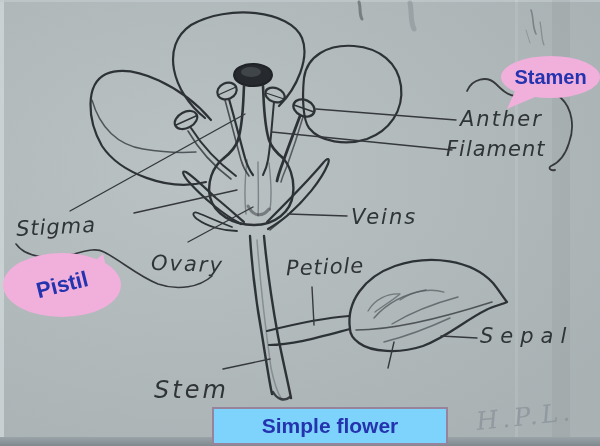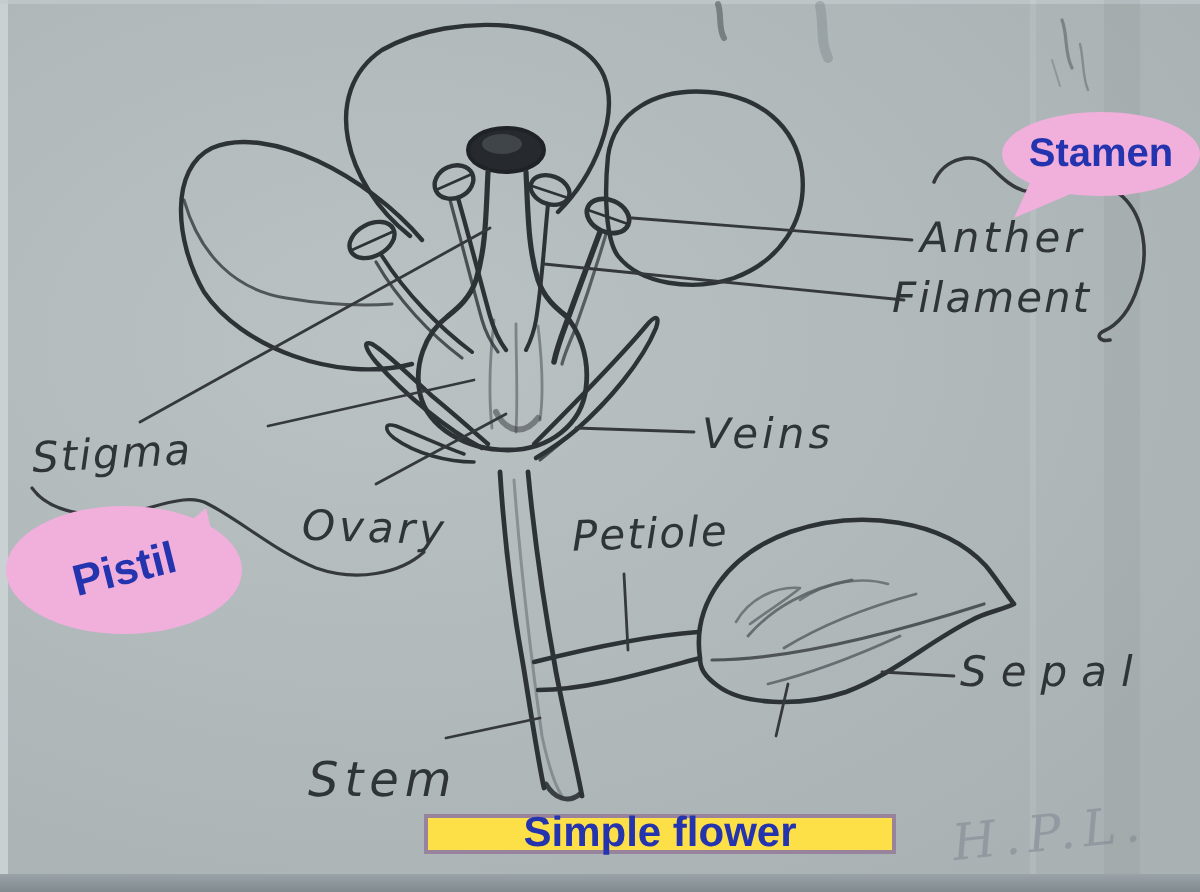--- a/index.html
+++ b/index.html
@@ -49,22 +49,22 @@
     position:absolute;z-index:3;border-radius:50%;
     background:#f1afdc;display:flex;align-items:center;justify-content:center;
     color:#2433ae;font-weight:bold;
   }
   .bubble.stamen{left:501px;top:56px;width:99px;height:42px;font-size:20px;}
   .bubble.pistil{left:3px;top:253px;width:118px;height:64px;font-size:22px;}
   .bubble.pistil .rot{transform:rotate(-14deg);display:inline-block;}
   .tail{position:absolute;z-index:3;}
 
   .caption-box{
-    position:absolute;left:212px;top:407px;width:236px;height:20px;z-index:3;
-    background:#fde047;border:2px solid #97839c;box-sizing:border-box;
+    position:absolute;left:212px;top:407px;width:236px;height:38px;z-index:3;
+    background:#7dd3fc;border:2px solid #97839c;box-sizing:border-box;
     display:flex;align-items:center;justify-content:center;
     color:#2433ae;font-weight:bold;font-size:21px;
   }
 </style>
 </head>
 <body>
 
 <div id="stage">
   <div class="paper-vignette"></div>
   <div class="edge-left"></div>

